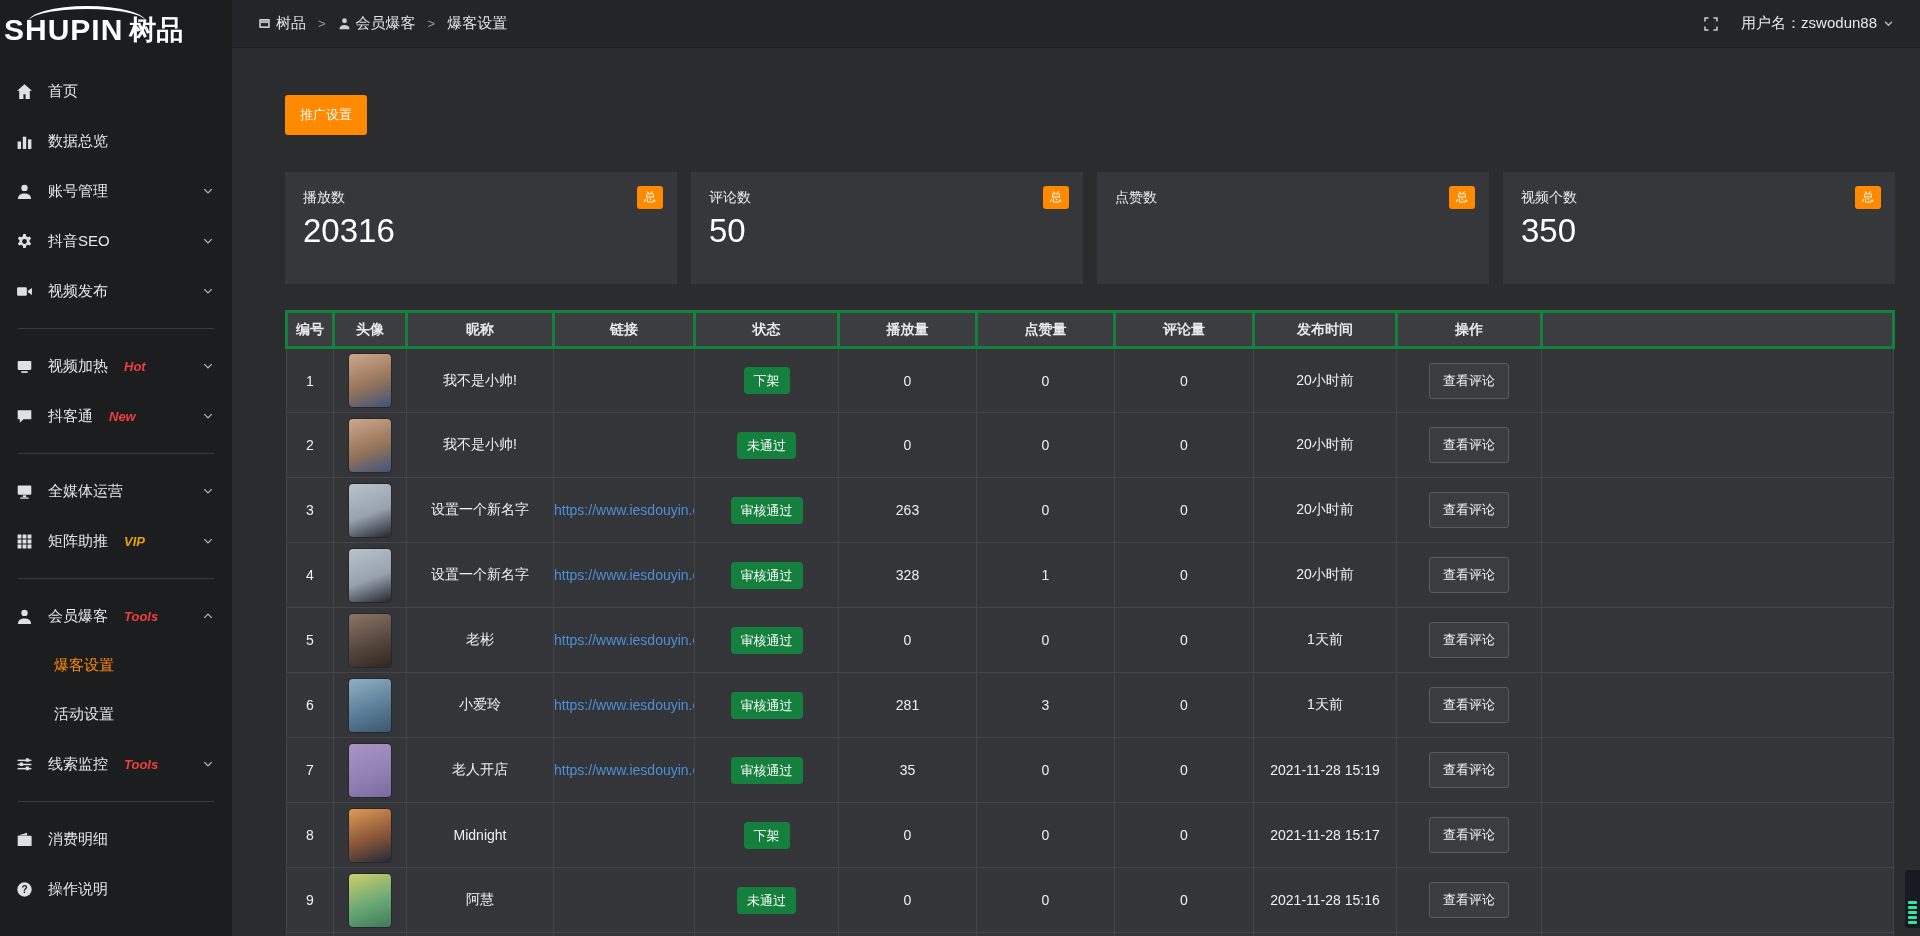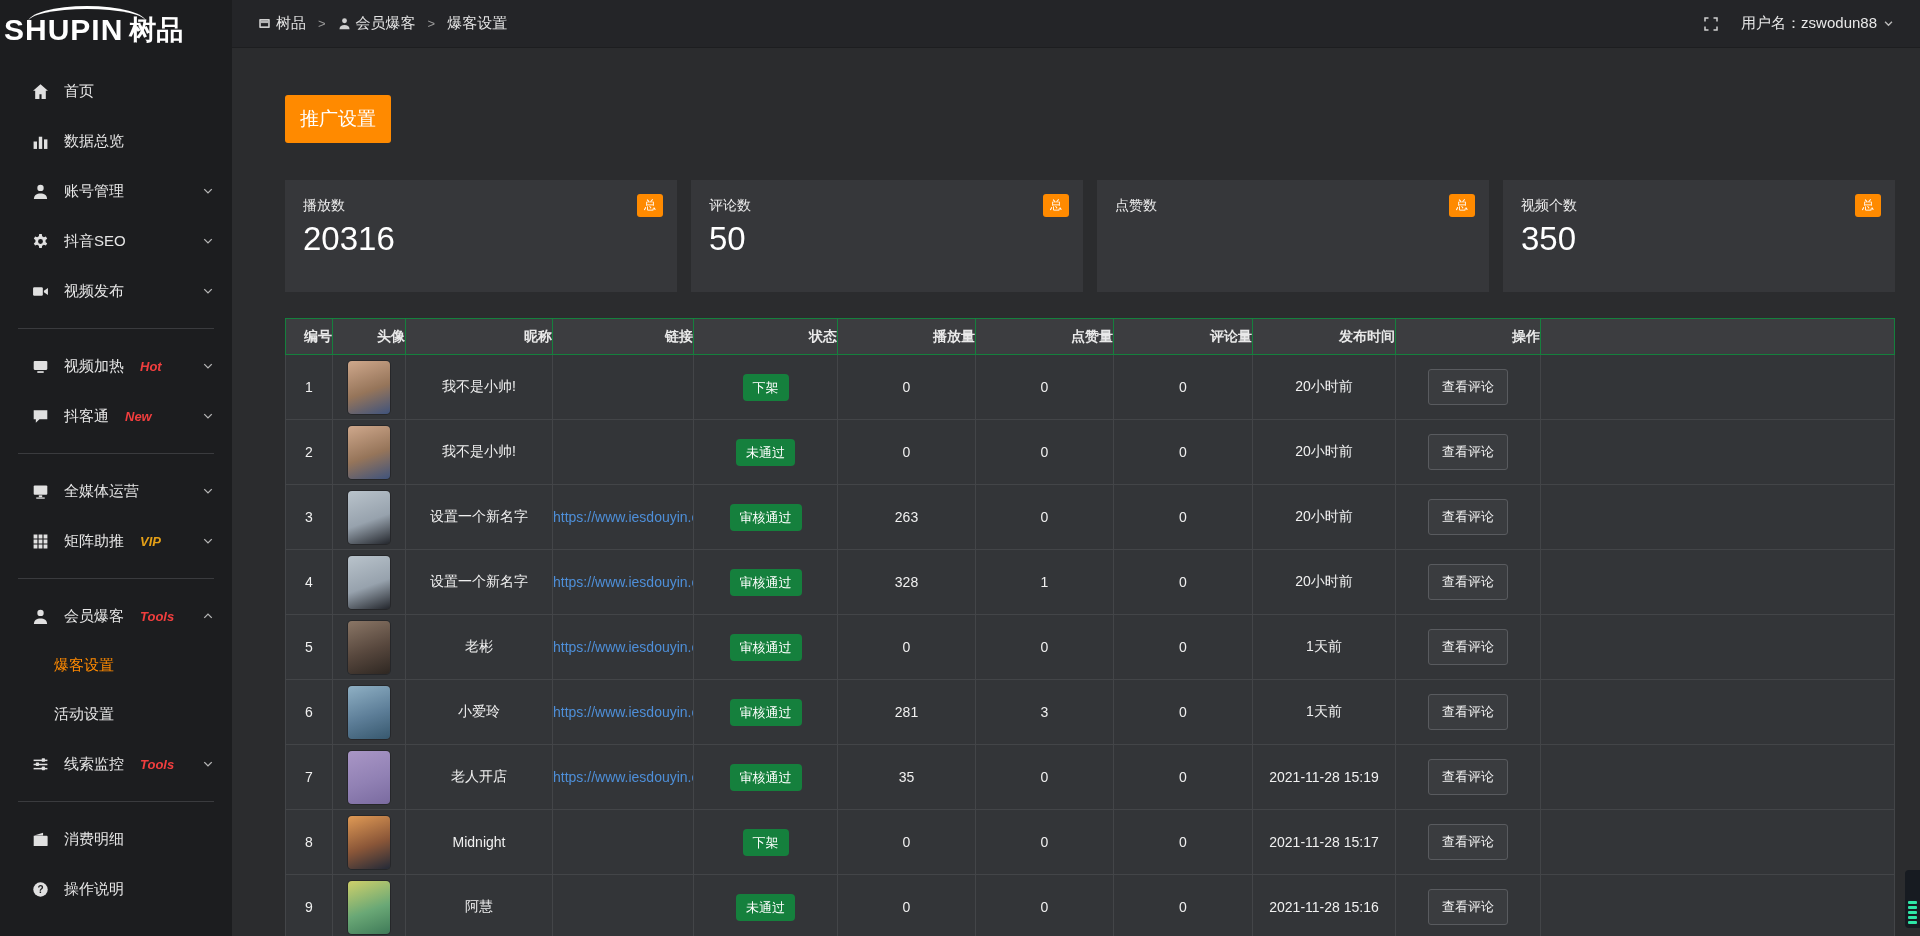--- a/index.html
+++ b/index.html
@@ -21,21 +21,21 @@
   }
   .logo-arc {
     position:absolute; top:6px; left:28px; width:118px; height:16px;
     border-top:3px solid #fff; border-radius:50% 50% 0 0 / 100% 100% 0 0;
   }
   .logo-en { font-size:30px; font-weight:800; letter-spacing:1px; line-height:1; }
   .logo-cn { font-size:27px; font-weight:800; margin-left:6px; line-height:1; }
   .nav { padding-top:6px; }
   .nav-item {
     height:50px; display:flex; align-items:center;
-    padding:0 18px 0 32px; font-size:15px; color:#e6e6e6; cursor:pointer;
+    padding:0 18px 0 16px; font-size:15px; color:#e6e6e6; cursor:pointer;
   }
   .nav-icon { width:18px; height:18px; margin-right:14px; color:#e0e0e0; flex:none; display:flex; align-items:center; }
   .nav-icon svg { width:17px; height:17px; }
   .nav-tag { font-style:italic; font-weight:bold; font-size:13px; margin-left:16px; }
   .nav-chevron { margin-left:auto; color:#b5b5b5; display:flex; }
   .nav-chevron svg { width:12px; height:12px; }
   .nav-divider { height:1px; background:#3a3b3e; margin:12px 18px; }
   .nav-sub-item {
     height:49px; display:flex; align-items:center;
     padding-left:54px; font-size:15px; color:#e6e6e6; cursor:pointer;
@@ -57,36 +57,36 @@
   .fullscreen-btn svg { width:16px; height:16px; }
   .user-menu { display:flex; align-items:center; font-size:15px; color:#e8e8e8; cursor:pointer; }
   .user-menu svg { width:11px; height:11px; margin-left:6px; color:#bbb; }
   
   .content {
     position:absolute; left:232px; top:48px; right:0; bottom:0;
     padding:47px 25px 0 53px;
   }
   .promo-btn {
     background:#ff8a00; color:#fff; border:none; border-radius:3px;
-    font-size:19px; padding:11px 15px; cursor:pointer;
+    font-size:13px; padding:11px 15px; cursor:pointer;
     font-family:inherit;
   }
   .stats { display:grid; grid-template-columns:repeat(4,1fr); gap:14px; margin-top:37px; }
   .stat-card { background:#36373a; height:112px; padding:17px 18px; position:relative; }
   .stat-label { font-size:14px; color:#ececec; }
   .stat-value { font-size:33px; color:#fff; margin-top:5px; font-weight:400; }
   .stat-badge {
     position:absolute; top:14px; right:14px; background:#ff8a00; color:#fff;
     font-size:12px; padding:3px 7px; border-radius:3px;
   }
   
   .grid-table { width:100%; border-collapse:collapse; table-layout:fixed; margin-top:26px; }
   .grid-table th {
     background:#3c3d40; height:36px; font-size:14px; font-weight:bold; color:#e9e9e9;
-    border:1px solid #15803d; text-align:right;
+    border:3px solid #15803d; text-align:center;
   }
   .grid-table td {
     background:#333538; height:65px; font-size:14px; color:#f0f0f0;
     border:1px solid #434548; text-align:center; overflow:hidden; white-space:nowrap;
   }
   .avatar {
     display:inline-block; width:42px; height:53px; border-radius:4px;
     vertical-align:middle; box-shadow:0 0 0 1px rgba(0,0,0,.25);
   }
   .status-badge {

